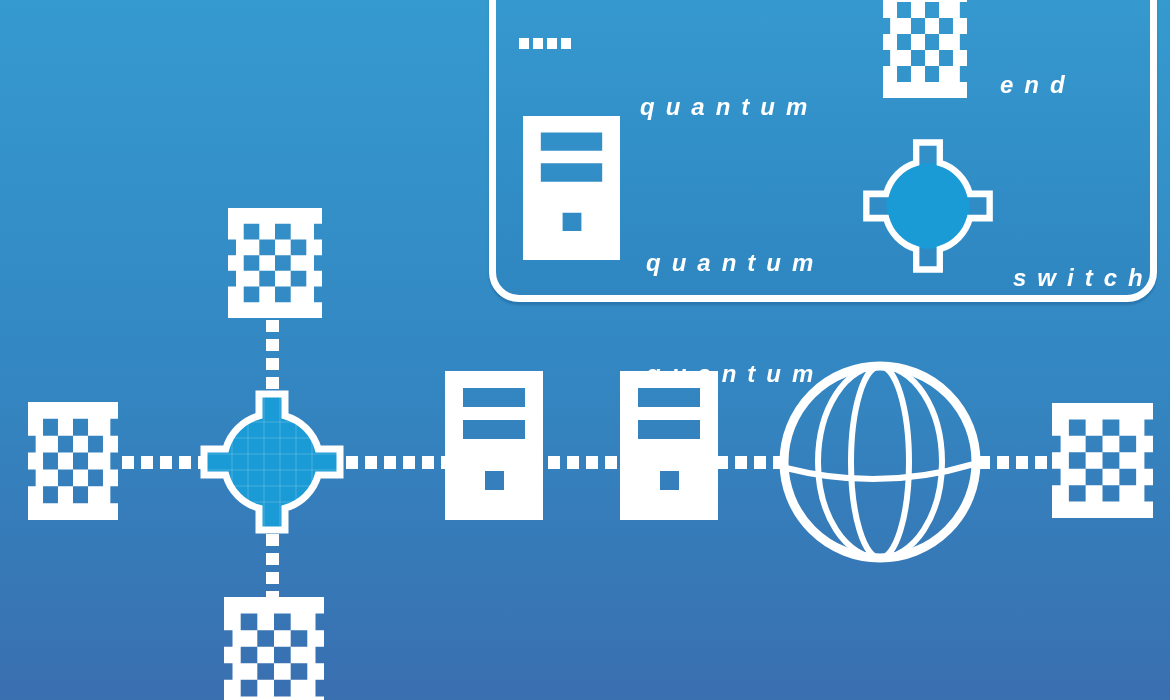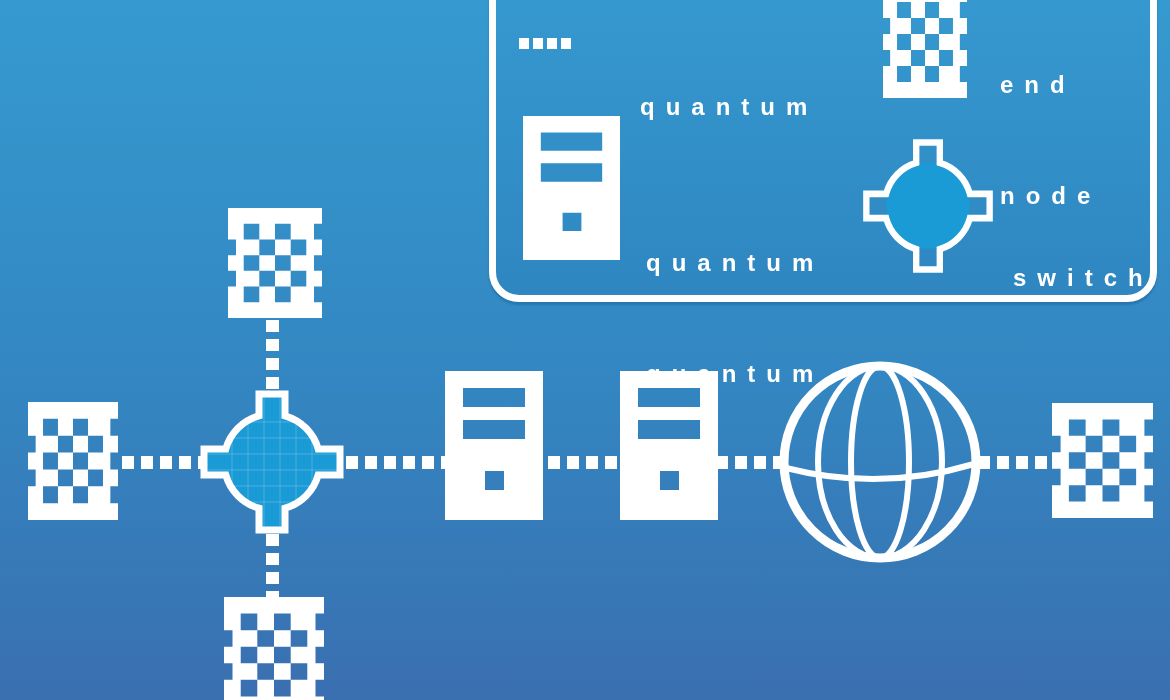--- a/index.html
+++ b/index.html
@@ -2,20 +2,21 @@
 <html style="--bg_top: #359ACF; --bg_mid: #3386C1; --bg_bottom: #3A6FB0; --panel_top: #369BD1; --panel_bottom: #2F86C0; --accent_cyan: #1A9BD5; --white: #FFFFFF;"><head>
 <meta charset="utf-8">
 <style>
   html,body{margin:0;padding:0;}
   .stage{
     position:relative;
     width:1170px;height:700px;
     overflow:hidden;
     background:linear-gradient(180deg, var(--bg_top) 0%, var(--bg_mid) 55%, var(--bg_bottom) 100%);
     font-family:"Liberation Sans", sans-serif;
+    font-style:italic;
   }
   .abs{position:absolute;}
   
   .legend{
     position:absolute;
     left:489px; top:-46px;
     width:668px; height:348px;
     box-sizing:border-box;
     border:7px solid var(--white);
     border-radius:30px;
@@ -152,21 +153,20 @@
     </div>
     <div class="lg-label" style="left:144px;top:53px">
       <div>quantum</div>
     </div>
 
     <svg class="abs" style="left:387px;top:25px" width="84" height="112">
         <use href="#sym-endnode"></use>
       </svg>
     <div class="lg-label" style="left:504px;top:31px">
       <div>end</div>
-      <div>node</div>
     </div>
 
     <svg class="abs" style="left:27px;top:155px" width="97" height="144">
         <use href="#sym-repeater"></use>
       </svg>
     <div class="lg-label" style="left:150px;top:209px">
       <div>quantum</div>
       <div>quantum</div>
     </div>
 

